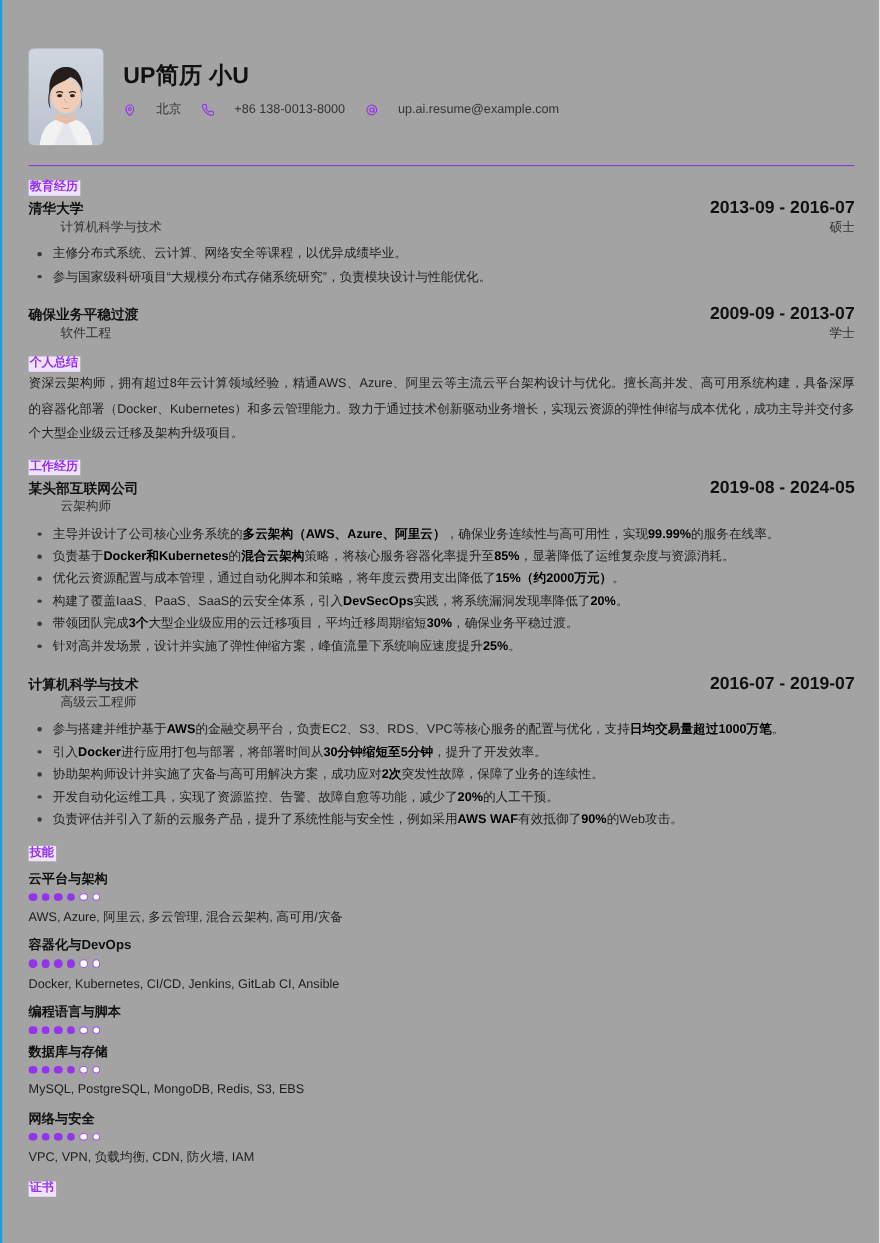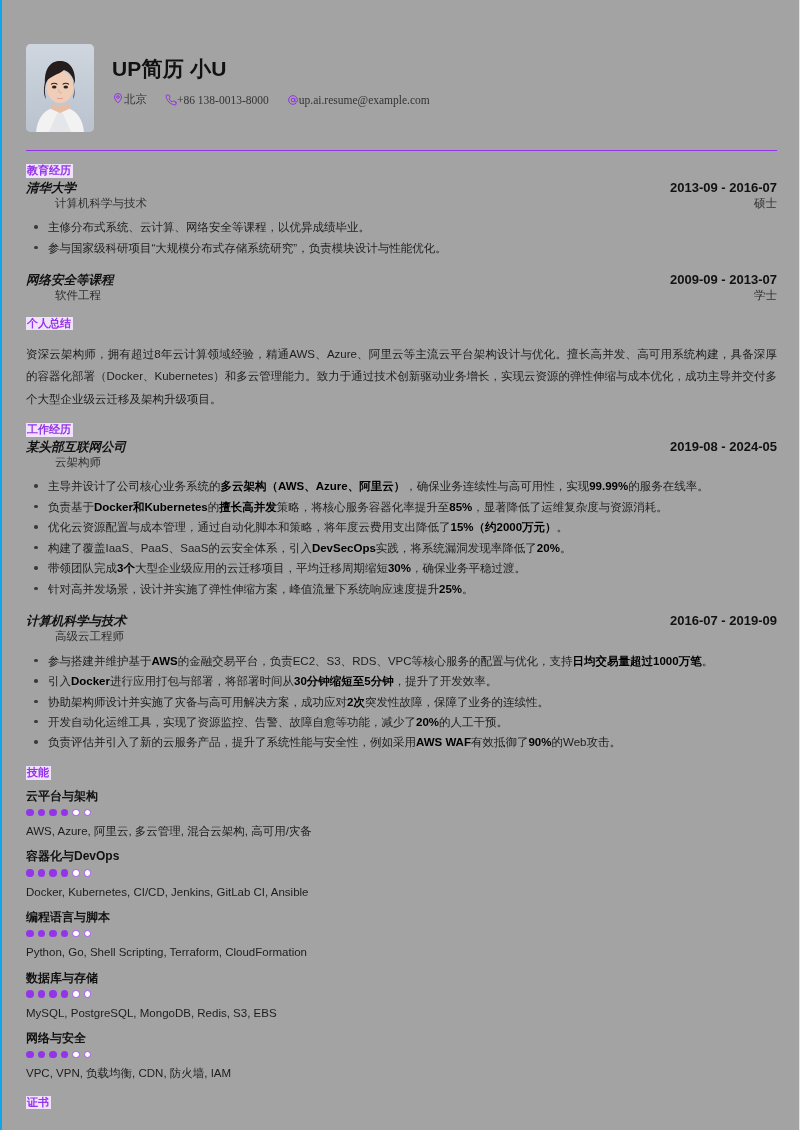--- a/index.html
+++ b/index.html
@@ -58,24 +58,23 @@
     margin-top: 11px;
     display: flex;
     align-items: center;
     flex-wrap: wrap;
     gap: 4px;
     font-size: 11.5px;
     color: #333333;
   }
   .contact {
     display: inline-flex;
-    align-items: flex-start;
-    gap: 0;
+    align-items: center;
+    gap: 18px;
     margin-right: 14px;
-    font-family: Liberation Serif, serif;
   }
   .contact .ci {
     width: 12px;
     height: 12px;
     display: inline-block;
     flex: 0 0 auto;
     color: #9333ea;
   }
   .contact .ci svg { display: block; width: 12px; height: 12px; }
 
@@ -104,24 +103,23 @@
     display: flex;
     justify-content: space-between;
     align-items: baseline;
     gap: 16px;
   }
   .org {
     font-size: 12.5px;
     font-weight: bold;
     color: #111111;
     line-height: 1.35;
-    font-style: italic;
   }
   .date {
-    font-size: 13px;
+    font-size: 16px;
     font-weight: bold;
     color: #111111;
     white-space: nowrap;
     line-height: 1.35;
   }
   .sub-row {
     display: flex;
     justify-content: space-between;
     align-items: baseline;
     gap: 16px;
@@ -158,21 +156,21 @@
     left: 8px;
     top: 8px;
     width: 3.5px;
     height: 3.5px;
     border-radius: 50%;
     background: #3a3a3a;
   }
   ul.bullets b { font-weight: bold; color: #000; }
 
   .summary-text {
-    margin-top: 12px;
+    margin-top: 0;
     font-size: 11.5px;
     line-height: 1.95;
     color: #1d1d1d;
     text-align: justify;
   }
 
   
   .skill-group { margin-top: 8px; }
   .skill-group:first-of-type { margin-top: 2px; }
   .skill-name {
@@ -286,21 +284,21 @@
           <div class="sub-right">硕士</div>
         </div>
         <ul class="bullets">
           <li>主修分布式系统、云计算、网络安全等课程，以优异成绩毕业。</li>
           <li>参与国家级科研项目“大规模分布式存储系统研究”，负责模块设计与性能优化。</li>
         </ul>
       </div>
 
       <div class="entry">
         <div class="entry-row">
-          <div class="org">网络安全等课程</div>
+          <div class="org">确保业务平稳过渡</div>
           <div class="date">2009-09 - 2013-07</div>
         </div>
         <div class="sub-row">
           <div class="sub">软件工程</div>
           <div class="sub-right">学士</div>
         </div>
       </div>
     </div>
 
     <div class="section">
@@ -314,32 +312,32 @@
       <div class="entry">
         <div class="entry-row">
           <div class="org">某头部互联网公司</div>
           <div class="date">2019-08 - 2024-05</div>
         </div>
         <div class="sub-row">
           <div class="sub">云架构师</div>
         </div>
         <ul class="bullets">
           <li>主导并设计了公司核心业务系统的<b>多云架构（AWS、Azure、阿里云）</b>，确保业务连续性与高可用性，实现<b>99.99%</b>的服务在线率。</li>
-          <li>负责基于<b>Docker和Kubernetes</b>的<b>擅长高并发</b>策略，将核心服务容器化率提升至<b>85%</b>，显著降低了运维复杂度与资源消耗。</li>
+          <li>负责基于<b>Docker和Kubernetes</b>的<b>混合云架构</b>策略，将核心服务容器化率提升至<b>85%</b>，显著降低了运维复杂度与资源消耗。</li>
           <li>优化云资源配置与成本管理，通过自动化脚本和策略，将年度云费用支出降低了<b>15%（约2000万元）</b>。</li>
           <li>构建了覆盖IaaS、PaaS、SaaS的云安全体系，引入<b>DevSecOps</b>实践，将系统漏洞发现率降低了<b>20%</b>。</li>
           <li>带领团队完成<b>3个</b>大型企业级应用的云迁移项目，平均迁移周期缩短<b>30%</b>，确保业务平稳过渡。</li>
           <li>针对高并发场景，设计并实施了弹性伸缩方案，峰值流量下系统响应速度提升<b>25%</b>。</li>
         </ul>
       </div>
 
       <div class="entry">
         <div class="entry-row">
           <div class="org">计算机科学与技术</div>
-          <div class="date">2016-07 - 2019-09</div>
+          <div class="date">2016-07 - 2019-07</div>
         </div>
         <div class="sub-row">
           <div class="sub">高级云工程师</div>
         </div>
         <ul class="bullets">
           <li>参与搭建并维护基于<b>AWS</b>的金融交易平台，负责EC2、S3、RDS、VPC等核心服务的配置与优化，支持<b>日均交易量超过1000万笔</b>。</li>
           <li>引入<b>Docker</b>进行应用打包与部署，将部署时间从<b>30分钟缩短至5分钟</b>，提升了开发效率。</li>
           <li>协助架构师设计并实施了灾备与高可用解决方案，成功应对<b>2次</b>突发性故障，保障了业务的连续性。</li>
           <li>开发自动化运维工具，实现了资源监控、告警、故障自愈等功能，减少了<b>20%</b>的人工干预。</li>
           <li>负责评估并引入了新的云服务产品，提升了系统性能与安全性，例如采用<b>AWS WAF</b>有效抵御了<b>90%</b>的Web攻击。</li>
@@ -379,21 +377,20 @@
       <div class="skill-group">
         <div class="skill-name">编程语言与脚本</div>
         <div class="dots">
             <span class="dot on"></span>
             <span class="dot on"></span>
             <span class="dot on"></span>
             <span class="dot on"></span>
             <span class="dot off"></span>
             <span class="dot off"></span>
           </div>
-        <div class="skill-items">Python, Go, Shell Scripting, Terraform, CloudFormation</div>
       </div>
 
       <div class="skill-group">
         <div class="skill-name">数据库与存储</div>
         <div class="dots">
             <span class="dot on"></span>
             <span class="dot on"></span>
             <span class="dot on"></span>
             <span class="dot on"></span>
             <span class="dot off"></span>

